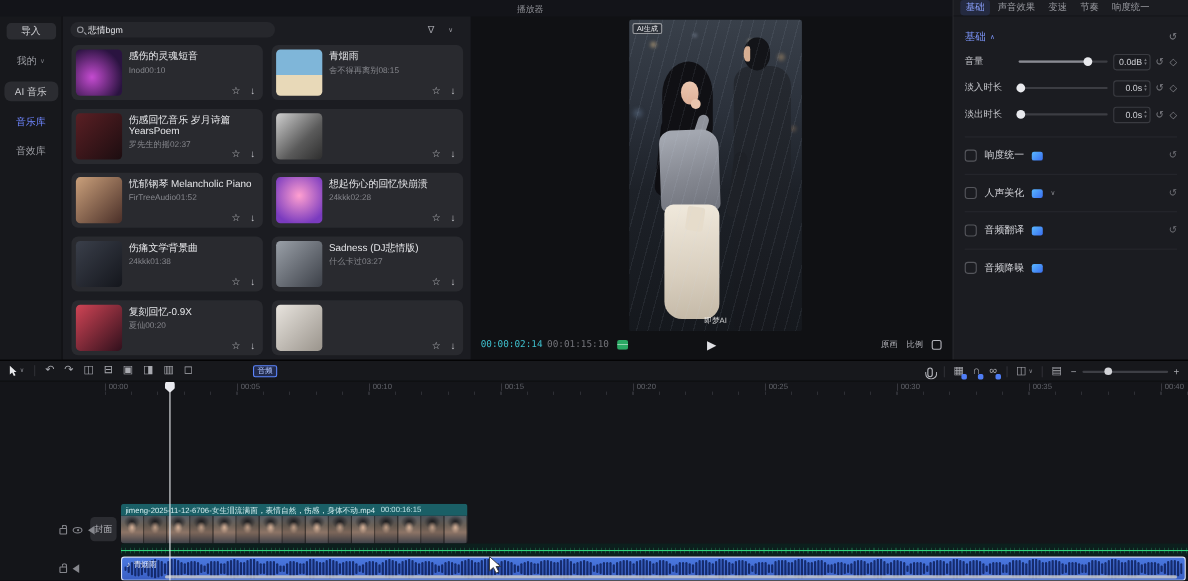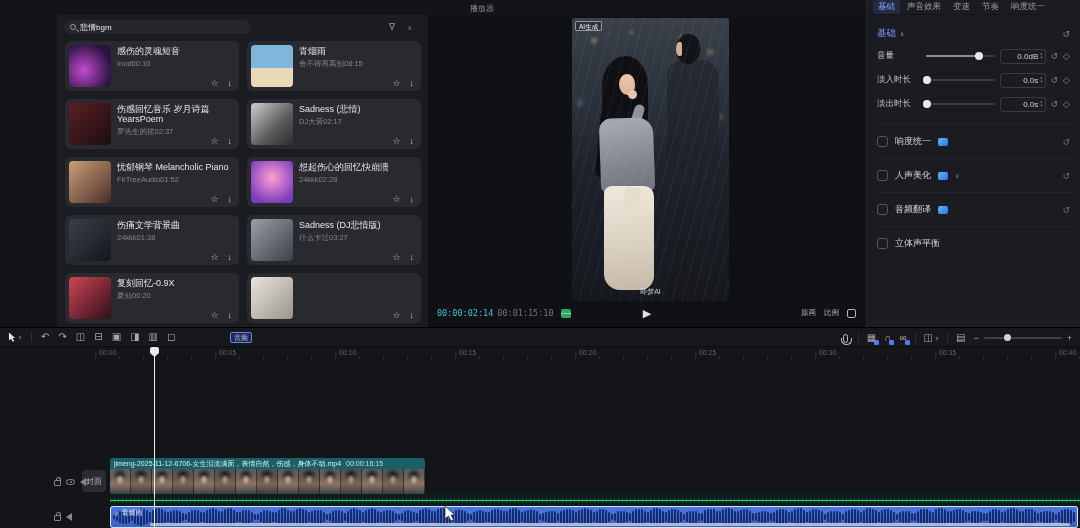--- a/index.html
+++ b/index.html
@@ -93,21 +93,21 @@
   .sec-head{display:flex;align-items:center;gap:4px;margin:12px 10px 0;}
   .sec-title{color:#7f98ff;font-size:9.5px;}
   .sec-chev{color:#7f98ff;font-size:6px;}
   .sec-reset{margin-left:auto;color:#85868c;font-size:9px;}
   #sliders{margin:4px 10px 0;}
   .srow{display:flex;align-items:center;height:24px;gap:5px;}
   .slabel{width:44px;font-size:8.5px;color:#c2c3c8;flex:0 0 auto;}
   .strack{position:relative;flex:1;height:2px;background:#3c3d43;border-radius:1px;}
   .sfill{position:absolute;left:0;top:0;height:2px;background:#8a8b93;border-radius:1px;}
   .sknob{position:absolute;top:-3px;width:8px;height:8px;margin-left:-4px;background:#e8e9ed;border-radius:50%;}
-  .vbox{display:flex;align-items:center;width:46px;height:15px;border:1px solid #3a3b41;border-radius:3px;padding:0 2px 0 4px;flex:0 0 auto;}
+  .vbox{display:flex;align-items:center;width:34px;height:15px;border:1px solid #3a3b41;border-radius:3px;padding:0 2px 0 4px;flex:0 0 auto;}
   .vtxt{flex:1;font-size:8px;color:#d4d5da;text-align:right;padding-right:2px;}
   .stp{display:flex;flex-direction:column;line-height:4px;}
   .stpa{font-size:4.5px;color:#76777d;}
   .ricon{font-size:9px;color:#808187;}
   #toggles{margin:8px 10px 0;}
   .trow{display:flex;align-items:center;gap:7px;height:34px;border-top:1px solid #26272d;}
   .cb{width:11px;height:11px;border:1px solid #55565c;border-radius:3px;flex:0 0 auto;}
   .tlabel{font-size:9px;color:#d4d5da;}
   .gem{width:10px;height:8px;background:linear-gradient(135deg,#59b8ff,#3a6ef0);border-radius:2px;}
   .tchev{font-size:6px;color:#8a8b91;}
@@ -172,20 +172,34 @@
   .ph-line{position:absolute;left:4px;top:8px;width:1px;height:173px;background:#e8e9ee;}
   .cursor{position:absolute;left:444px;top:505px;z-index:9;}
 </style>
 </head>
 <body>
 
 <div class="app">
 
   <span class="player-label">播放器</span>
 
+  <aside class="leftnav">
+    <button class="imp">导入</button>
+    <div class="nav-row">
+      <span>我的</span>
+      <span class="chev">∨</span>
+    </div>
+    <button class="ai-btn">AI 音乐</button>
+    <div class="nav-row active">
+      <span>音乐库</span>
+    </div>
+    <div class="nav-row">
+      <span>音效库</span>
+    </div>
+  </aside>
 
   <section class="musicpanel">
     <div class="searchbar">
       <span class="s-icon"></span>
       <span class="s-text">悲情bgm</span>
     </div>
     <span class="filter">∇</span>
     <span class="fchev">∨</span>
     <div id="cards" class="cards">
         <div class="card">
@@ -216,24 +230,20 @@
             <span class="ctitle">伤感回忆音乐 岁月诗篇 YearsPoem</span>
             <span class="cmeta">罗先生的摇02:37</span>
           </div>
           <div class="cact">
             <span>☆</span>
             <span>↓</span>
           </div>
         </div>
         <div class="card">
           <div class="thumb t3"></div>
-          <div class="cinfo">
-            <span class="ctitle">Sadness (悲情)</span>
-            <span class="cmeta">DJ大营02:17</span>
-          </div>
           <div class="cact">
             <span>☆</span>
             <span>↓</span>
           </div>
         </div>
         <div class="card">
           <div class="thumb t4"></div>
           <div class="cinfo">
             <span class="ctitle">忧郁钢琴 Melancholic Piano</span>
             <span class="cmeta">FirTreeAudio01:52</span>
@@ -408,21 +418,22 @@
           <span class="treset">↺</span>
         </div>
         <div class="trow">
           <span class="cb"></span>
           <span class="tlabel">音频翻译</span>
           <span class="gem"></span>
           <span class="treset">↺</span>
         </div>
         <div class="trow">
           <span class="cb"></span>
-          <span class="tlabel">立体声平衡</span>
+          <span class="tlabel">音频降噪</span>
+          <span class="gem"></span>
         </div>
       </div>
   </aside>
 
   <div class="toolbar">
     <span class="sel-tool">
       <svg width="8" height="11" viewBox="0 0 12 18">
           <path d="M1 1 L1 14 L4.5 11 L7 16 L9.5 14.8 L7 10 L11 10 Z" fill="#e8e9ec"></path>
         </svg>
       <span class="sel-chev">∨</span>

